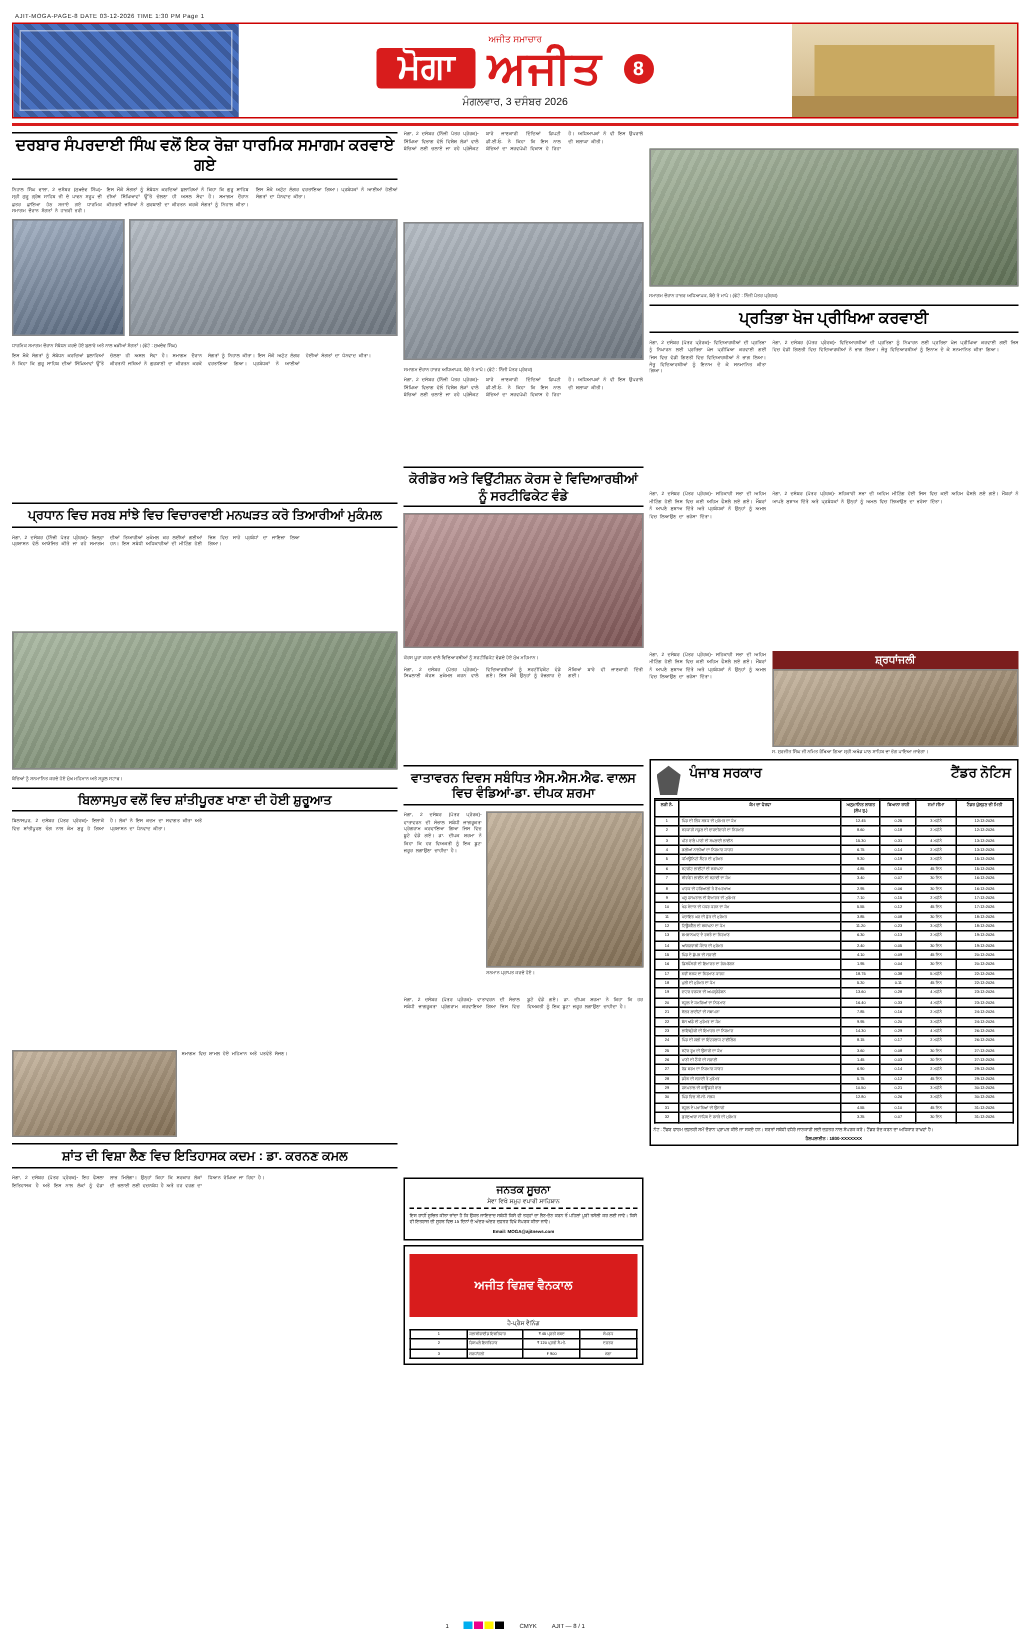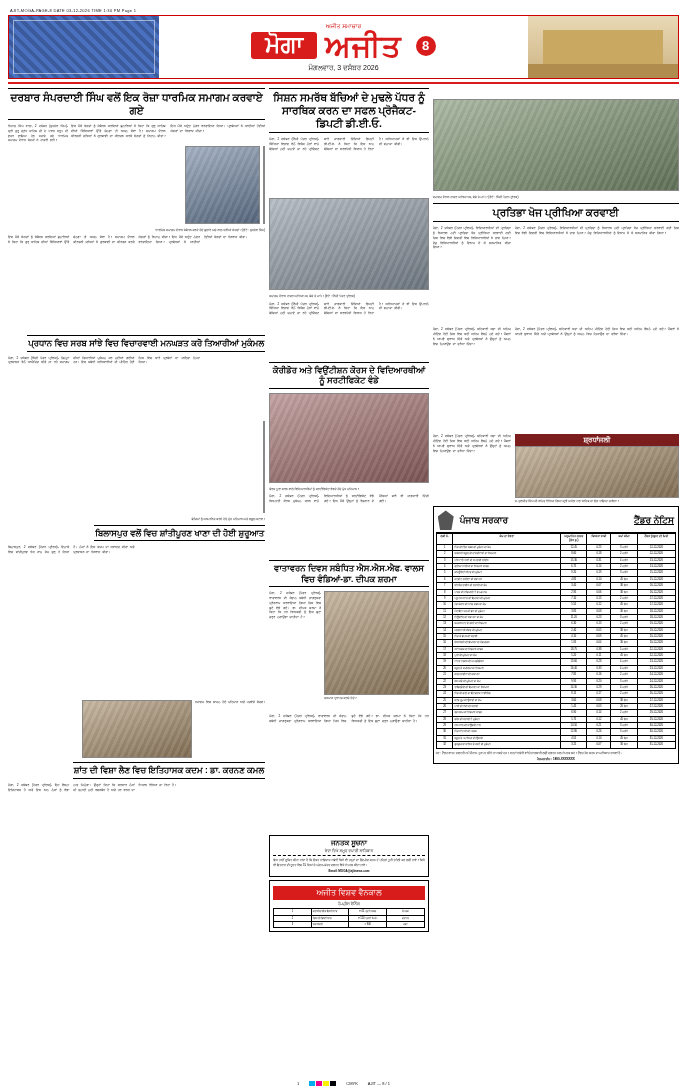--- a/index.html
+++ b/index.html
@@ -102,21 +102,21 @@
     position:absolute; bottom:0; left:0; right:0; height:14px;
     background:#b08d4f;
   }
 
   
   .rule-red { height:2px; background:#d81c1c; margin:3px 0; }
 
   
   .content { display:flex; gap:4px; margin-top:3px; }
   .col { display:flex; flex-direction:column; gap:3px; }
-  .c1 { width: 258px; align-items: flex-end; }
+  .c1 { width: 258px; }
   .c2 { width: 160px; }
   .c3 { width: 247px; margin-top: 12px; }
 
   
   .hl {
     font-size: 10.5px; font-weight: bold; color:#000;
     text-align:center; line-height:1.25;
     border-top:1px solid #000; border-bottom:1px solid #000;
     padding: 2px 1px;
     margin: 1px 0;
@@ -156,51 +156,51 @@
   .photo.blue { background:#7287a3; }
   .photo.red  { background:#a36f6f; }
   .cap {
     font-size: 3.1px; line-height:1.35; color:#111;
     text-align:justify; margin-top:1px;
   }
 
   
   .tender-box { border:1px solid #000; padding:2px; }
   .tender-head {
-    display:flex; align-items:center; gap:6px;
+    display:flex; align-items:flex-start; gap:6px;
     border-bottom:1px solid #000; padding:1px 2px 2px 2px;
   }
   .tender-emblem{
     width:16px;height:20px;background:#555;
     clip-path: polygon(50% 0,100% 30%,85% 100%,15% 100%,0 30%);
     flex:0 0 auto;
   }
   .tender-title{ font-size:9px; font-weight:bold; flex:1; text-align:left;}
-  .tender-title2{ font-size:9px; font-weight:bold;text-decoration:underline; }
+  .tender-title2{ font-size:9px; font-weight:bold; }
   table.tender {
     width:100%; border-collapse:collapse; table-layout:fixed;
     font-size:2.6px;
   }
   table.tender th, table.tender td {
     border:1px solid #000; padding:1px;
     vertical-align:top; line-height:1.3;
     word-break:break-word;
   }
   table.tender th { font-size:2.9px; font-weight:bold; text-align:center; background:#fff;}
   table.tender td.c { text-align:center; }
   .tender-foot { font-size:3px; margin-top:2px; line-height:1.4; }
 
   
   .ad-box { border:1px solid #000; padding:3px; }
   .ad-title { font-size:7px; font-weight:bold; text-align:center; }
   .ad-sub { font-size:4px; text-align:center; margin-top:1px; }
   .ad-text { font-size:3px; line-height:1.45; text-align:justify; margin-top:2px; }
   .ad-strip {
-    background:#d81c1c; color:#fff; font-size:8px; font-weight:normal;
-    text-align:center; padding:2px; margin-top:2px;
+    background:#d81c1c; color:#fff; font-size:8px; font-weight:bold;
+    text-align:center; padding:16px; margin-top:2px;
   }
 
   
   .side-banner{
     background:#7b1d1d; color:#fff; font-size:7px; font-weight:bold;
     text-align:center; padding:2px;
   }
 
   
   .bottom-strip{
@@ -278,21 +278,20 @@
         <div class="photo warm" style="width:110px;height:58px;"></div>
         <div class="body-text" style="flex:1;">ਸਮਾਗਮ ਵਿਚ ਸ਼ਾਮਲ ਹੋਏ ਮਹਿਮਾਨ ਅਤੇ ਪਤਵੰਤੇ ਸੱਜਣ।</div>
       </div>
 
       <div class="hl sm">ਸ਼ਾਂਤ ਦੀ ਵਿਸ਼ਾ ਲੈਣ ਵਿਚ ਇਤਿਹਾਸਕ ਕਦਮ : ਡਾ. ਕਰਨਣ ਕਮਲ</div>
       <div class="body-text cols4" style="height:142px;">ਮੋਗਾ, 2 ਦਸੰਬਰ (ਪੱਤਰ ਪ੍ਰੇਰਕ)- ਇਹ ਫੈਸਲਾ ਇਤਿਹਾਸਕ ਹੈ ਅਤੇ ਇਸ ਨਾਲ ਲੋਕਾਂ ਨੂੰ ਵੱਡਾ ਲਾਭ ਮਿਲੇਗਾ। ਉਨ੍ਹਾਂ ਕਿਹਾ ਕਿ ਸਰਕਾਰ ਲੋਕਾਂ ਦੀ ਭਲਾਈ ਲਈ ਵਚਨਬੱਧ ਹੈ ਅਤੇ ਹਰ ਵਰਗ ਦਾ ਧਿਆਨ ਰੱਖਿਆ ਜਾ ਰਿਹਾ ਹੈ।</div>
     </div>
 
     <div class="col c2">
 
-      <div class="hl">ਸਿਸ਼ਨ ਸਮਰੱਥ ਬੱਚਿਆਂ ਦੇ ਮੁਢਲੇ ਪੱਧਰ ਨੂੰ ਸਾਰਥਿਕ ਕਰਨ ਦਾ ਸਫਲ ਪ੍ਰੋਜੈਕਟ-ਡਿਪਟੀ ਡੀ.ਈ.ਓ.</div>
       <div class="body-text cols3" style="height:58px;">ਮੋਗਾ, 2 ਦਸੰਬਰ (ਨਿੱਜੀ ਪੱਤਰ ਪ੍ਰੇਰਕ)- ਸਿੱਖਿਆ ਵਿਭਾਗ ਵੱਲੋਂ ਵਿਸ਼ੇਸ਼ ਲੋੜਾਂ ਵਾਲੇ ਬੱਚਿਆਂ ਲਈ ਚਲਾਏ ਜਾ ਰਹੇ ਪ੍ਰੋਜੈਕਟ ਬਾਰੇ ਜਾਣਕਾਰੀ ਦਿੰਦਿਆਂ ਡਿਪਟੀ ਡੀ.ਈ.ਓ. ਨੇ ਕਿਹਾ ਕਿ ਇਸ ਨਾਲ ਬੱਚਿਆਂ ਦਾ ਸਰਵਪੱਖੀ ਵਿਕਾਸ ਹੋ ਰਿਹਾ ਹੈ। ਅਧਿਆਪਕਾਂ ਨੇ ਵੀ ਇਸ ਉਪਰਾਲੇ ਦੀ ਸ਼ਲਾਘਾ ਕੀਤੀ।</div>
 
       <div class="photo crowd" style="height:92px;"></div>
       <div class="cap">ਸਮਾਗਮ ਦੌਰਾਨ ਹਾਜ਼ਰ ਅਧਿਆਪਕ, ਬੱਚੇ ਤੇ ਮਾਪੇ। (ਫੋਟੋ : ਨਿੱਜੀ ਪੱਤਰ ਪ੍ਰੇਰਕ)</div>
 
       <div class="body-text cols3" style="height:56px;">ਮੋਗਾ, 2 ਦਸੰਬਰ (ਨਿੱਜੀ ਪੱਤਰ ਪ੍ਰੇਰਕ)- ਸਿੱਖਿਆ ਵਿਭਾਗ ਵੱਲੋਂ ਵਿਸ਼ੇਸ਼ ਲੋੜਾਂ ਵਾਲੇ ਬੱਚਿਆਂ ਲਈ ਚਲਾਏ ਜਾ ਰਹੇ ਪ੍ਰੋਜੈਕਟ ਬਾਰੇ ਜਾਣਕਾਰੀ ਦਿੰਦਿਆਂ ਡਿਪਟੀ ਡੀ.ਈ.ਓ. ਨੇ ਕਿਹਾ ਕਿ ਇਸ ਨਾਲ ਬੱਚਿਆਂ ਦਾ ਸਰਵਪੱਖੀ ਵਿਕਾਸ ਹੋ ਰਿਹਾ ਹੈ। ਅਧਿਆਪਕਾਂ ਨੇ ਵੀ ਇਸ ਉਪਰਾਲੇ ਦੀ ਸ਼ਲਾਘਾ ਕੀਤੀ।</div>
 
       <div class="hl sm">ਕੋਰੀਡੋਰ ਅਤੇ ਵਿਉਂਟੀਸ਼ਨ ਕੋਰਸ ਦੇ ਵਿਦਿਆਰਥੀਆਂ ਨੂੰ ਸਰਟੀਫਿਕੇਟ ਵੰਡੇ</div>
       <div class="photo red" style="height:90px;"></div>
       <div class="cap">ਕੋਰਸ ਪੂਰਾ ਕਰਨ ਵਾਲੇ ਵਿਦਿਆਰਥੀਆਂ ਨੂੰ ਸਰਟੀਫਿਕੇਟ ਵੰਡਦੇ ਹੋਏ ਮੁੱਖ ਮਹਿਮਾਨ।</div>

